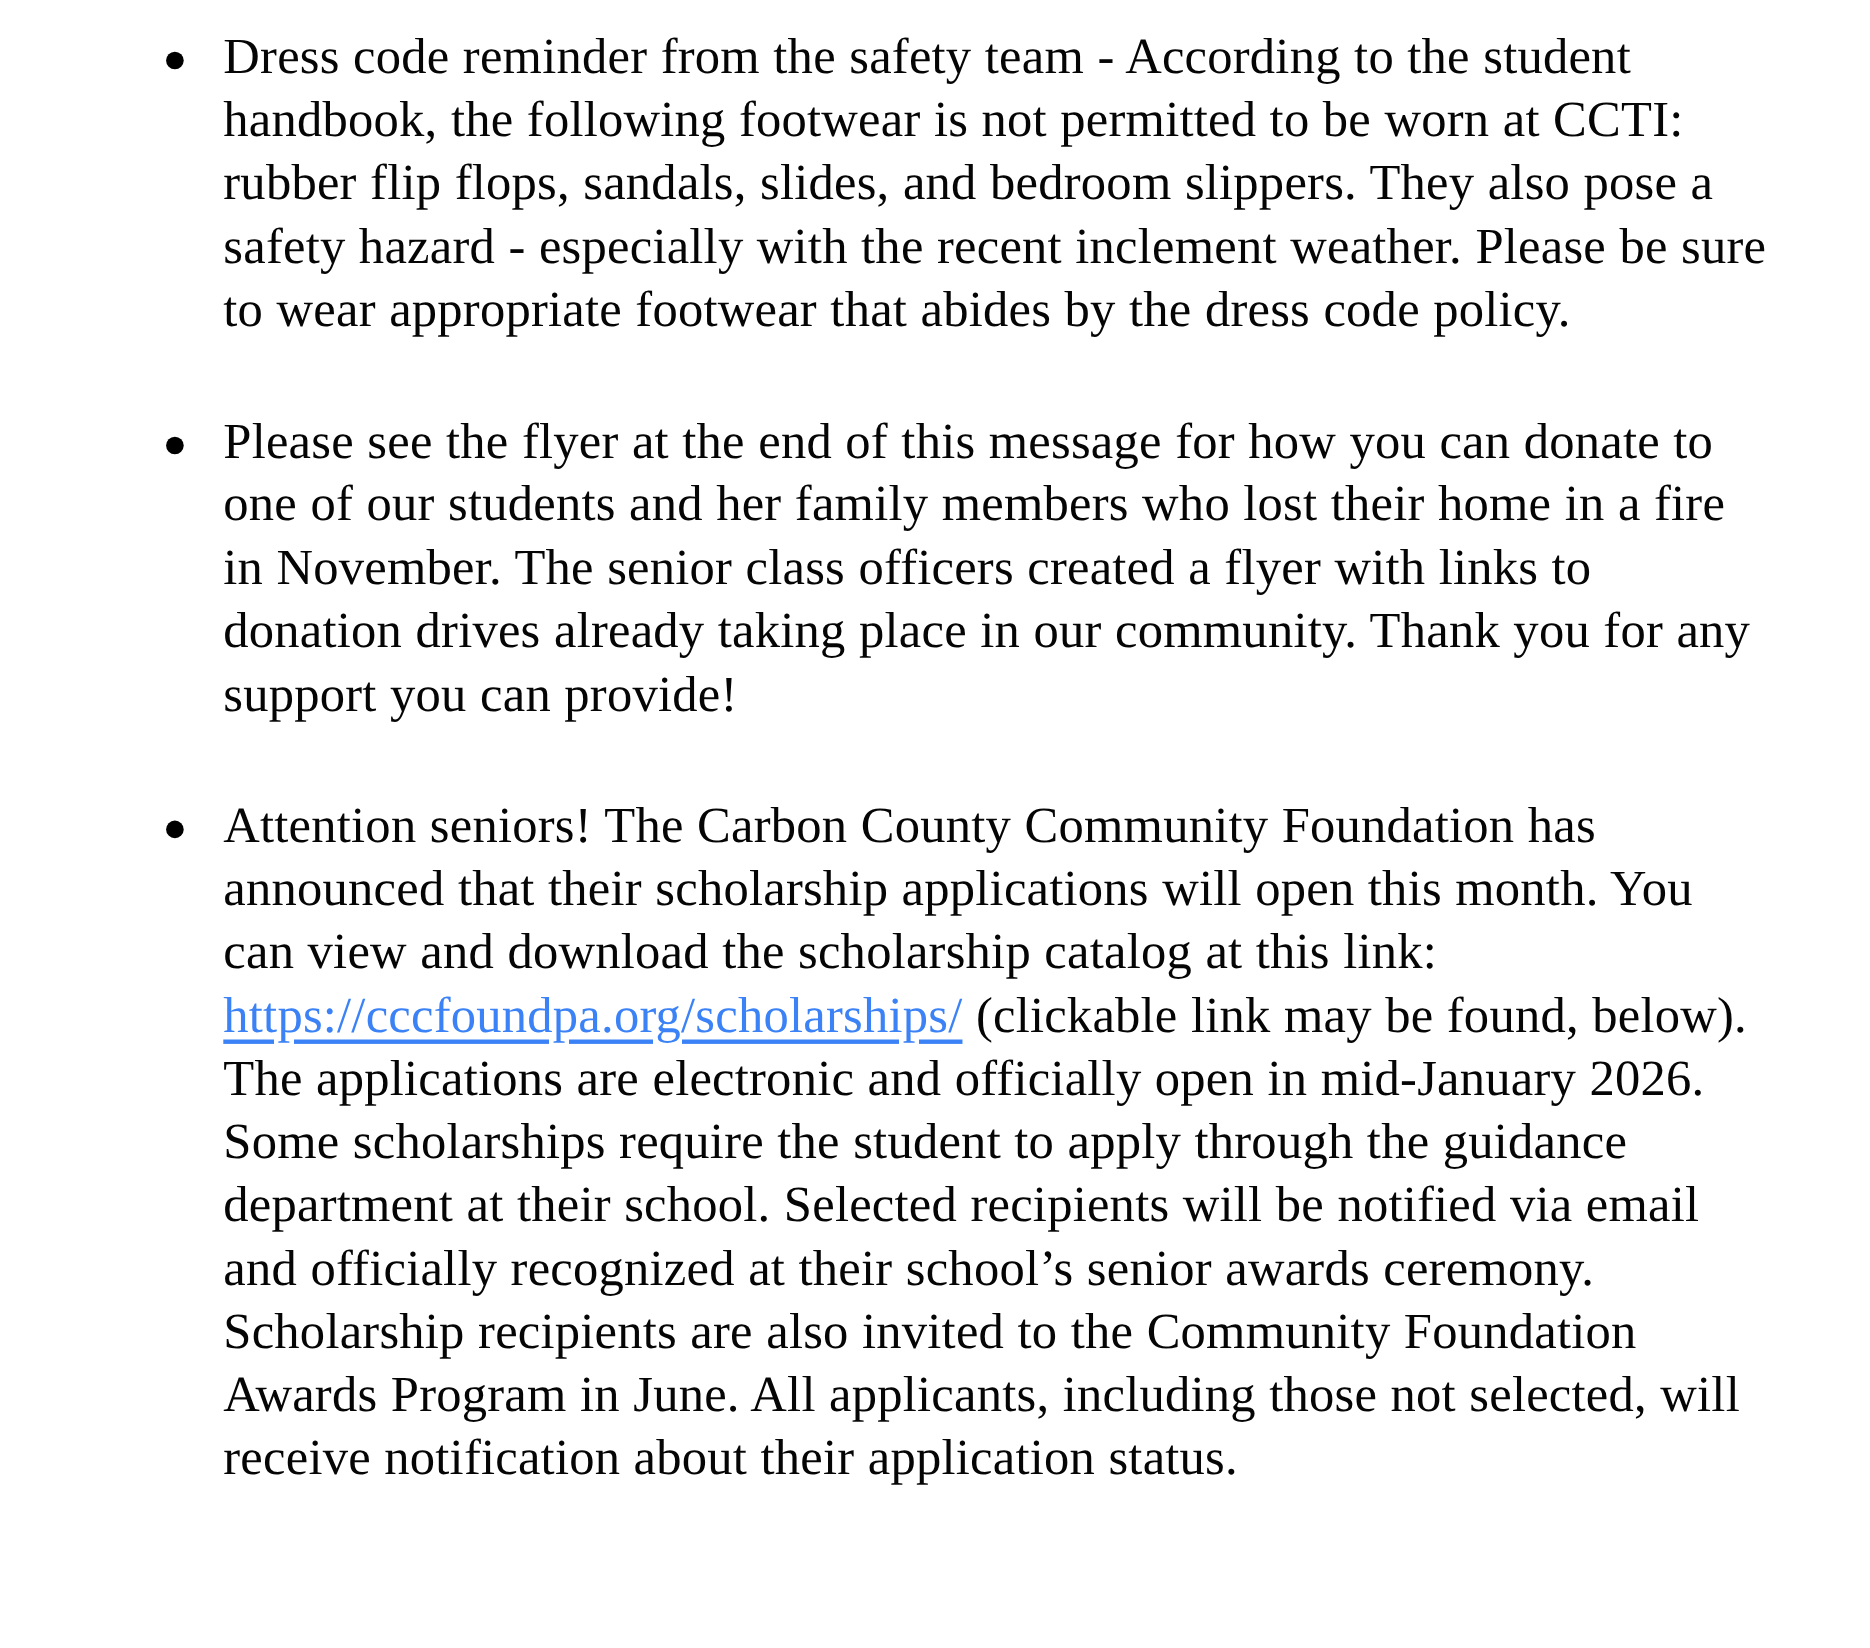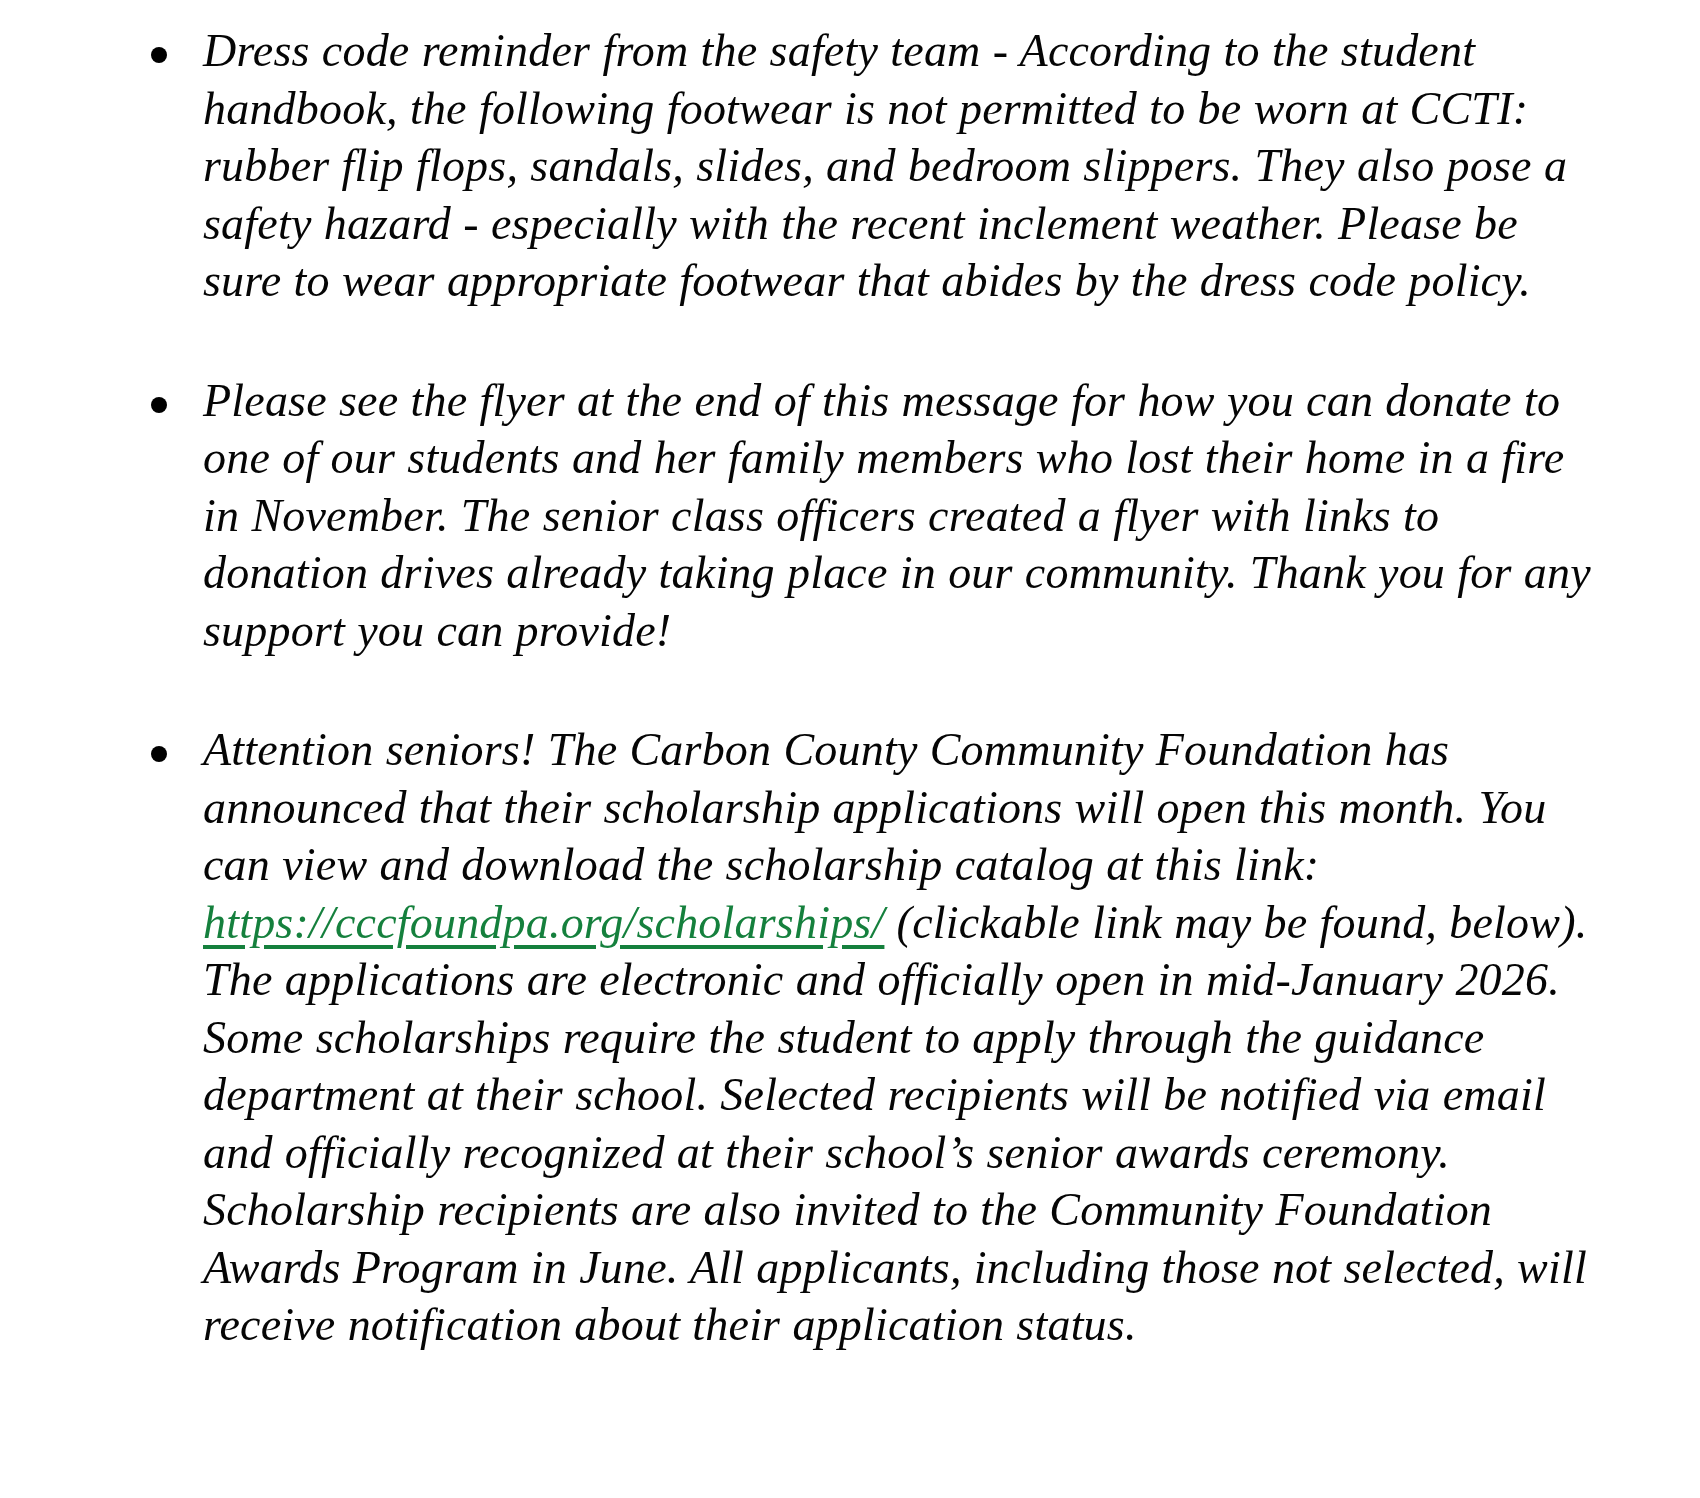--- a/index.html
+++ b/index.html
@@ -13,21 +13,20 @@
     font-family: "Liberation Serif", serif;
     color: #050505;
     overflow: hidden;
   }
   .page {
     width: 1700px;
     height: 1498px;
     box-sizing: border-box;
     padding-top: 22px;
     background: #ffffff;
-    font-style: italic;
   }
   ul.bullet-list {
     list-style: none;
     margin: 0;
     padding: 0;
   }
   li.bullet-item {
     display: flex;
     align-items: flex-start;
     font-size: 46px;
@@ -44,21 +43,21 @@
     border-radius: 50%;
     background: #000000;
     margin: 25px 36px 0 151px;
   }
   .content {
     width: 1405px;
     letter-spacing: 0.2px;
     word-spacing: 0.5px;
   }
   .doc-link {
-    color: #15803d;
+    color: #3b82f6;
     text-decoration: underline;
     text-decoration-thickness: 3.5px;
     text-underline-offset: 7px;
     cursor: pointer;
   }
 </style>
 </head>
 <body>
 
 <div class="page">

